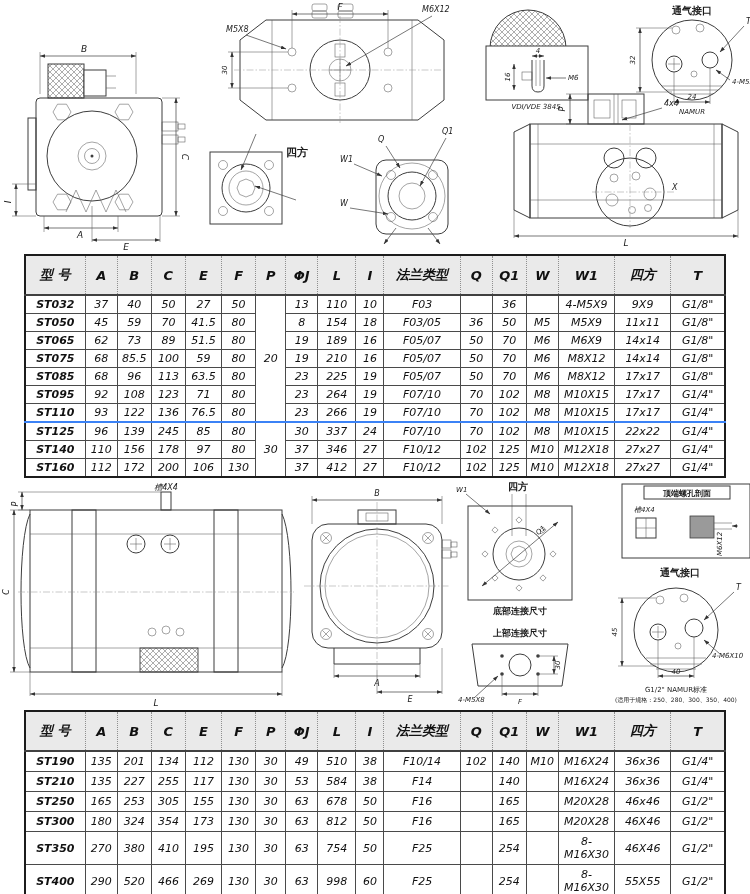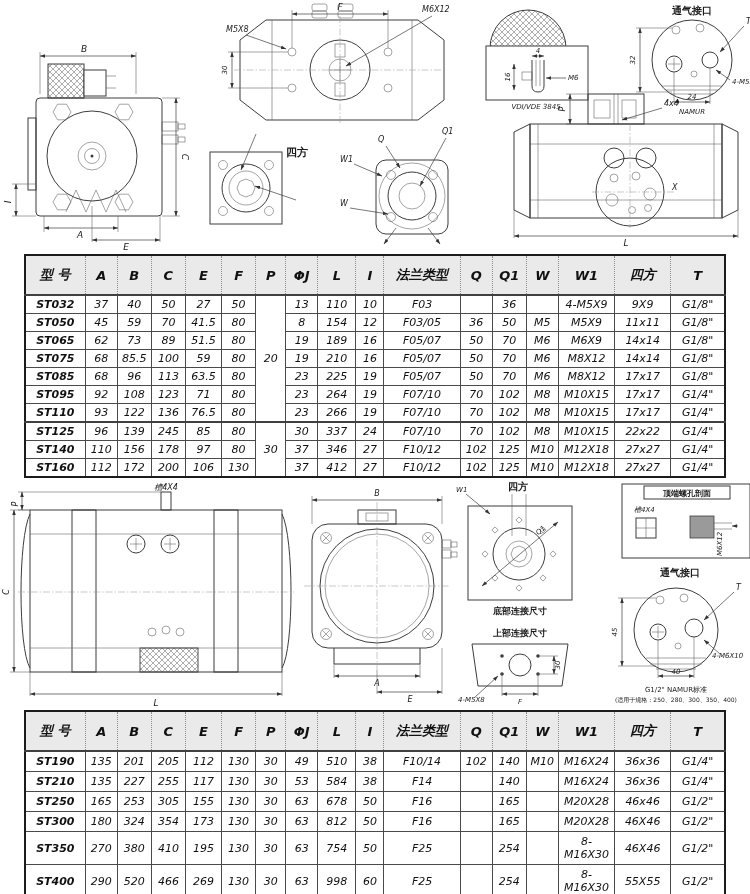--- a/index.html
+++ b/index.html
@@ -20,21 +20,21 @@
 
   table.dim { border-collapse:collapse; table-layout:fixed; width:702px; margin:2px auto 0;
               border:2px solid #1c1c1c; }
   table.dim th { background:#eaeaea; font:italic bold 13px "DejaVu Sans", sans-serif; color:#111;
                  border-bottom:2px solid #404040; border-left:1px dotted #8f8f8f;
                  padding:10px 0; text-align:center; }
   table.dim th:first-child { border-left:none; }
   table.dim td { font:italic 11px "DejaVu Sans", sans-serif; color:#111; text-align:center;
                  border:1px solid #4a4a4a; padding:2px 0; background:#fff; }
   table.dim td.model { font-weight:bold;margin-left:19px; }
-  table.dim tr.group-break td { border-top:2px solid #404040; }
+  table.dim tr.group-break td { border-top:2px solid #3b82f6; }
   #table2-el td { padding:3px 0; }
 </style>
 </head>
 <body>
 
 <div class="page">
 
   <svg id="drawings-top" width="750" height="252" viewBox="0 0 750 252">
     <defs>
       <marker id="ma" viewBox="0 0 8 6" markerWidth="8" markerHeight="6" refX="7.5" refY="3" orient="auto-start-reverse">
@@ -301,21 +301,21 @@
         </tr>
         <tr>
           <td class="model">ST050</td>
           <td>45</td>
           <td>59</td>
           <td>70</td>
           <td>41.5</td>
           <td>80</td>
           <td>8</td>
           <td>154</td>
-          <td>12</td>
+          <td>18</td>
           <td>F03/05</td>
           <td>36</td>
           <td>50</td>
           <td>M5</td>
           <td>M5X9</td>
           <td>11x11</td>
           <td>G1/8"</td>
         </tr>
         <tr>
           <td class="model">ST065</td>
@@ -681,21 +681,21 @@
           <th>W1</th>
           <th>四方</th>
           <th>T</th>
         </tr>
       </thead>
       <tbody>
         <tr>
           <td class="model">ST190</td>
           <td>135</td>
           <td>201</td>
-          <td>205</td>
+          <td>134</td>
           <td>112</td>
           <td>130</td>
           <td>30</td>
           <td>49</td>
           <td>510</td>
           <td>38</td>
           <td>F10/14</td>
           <td>102</td>
           <td>140</td>
           <td>M10</td>

